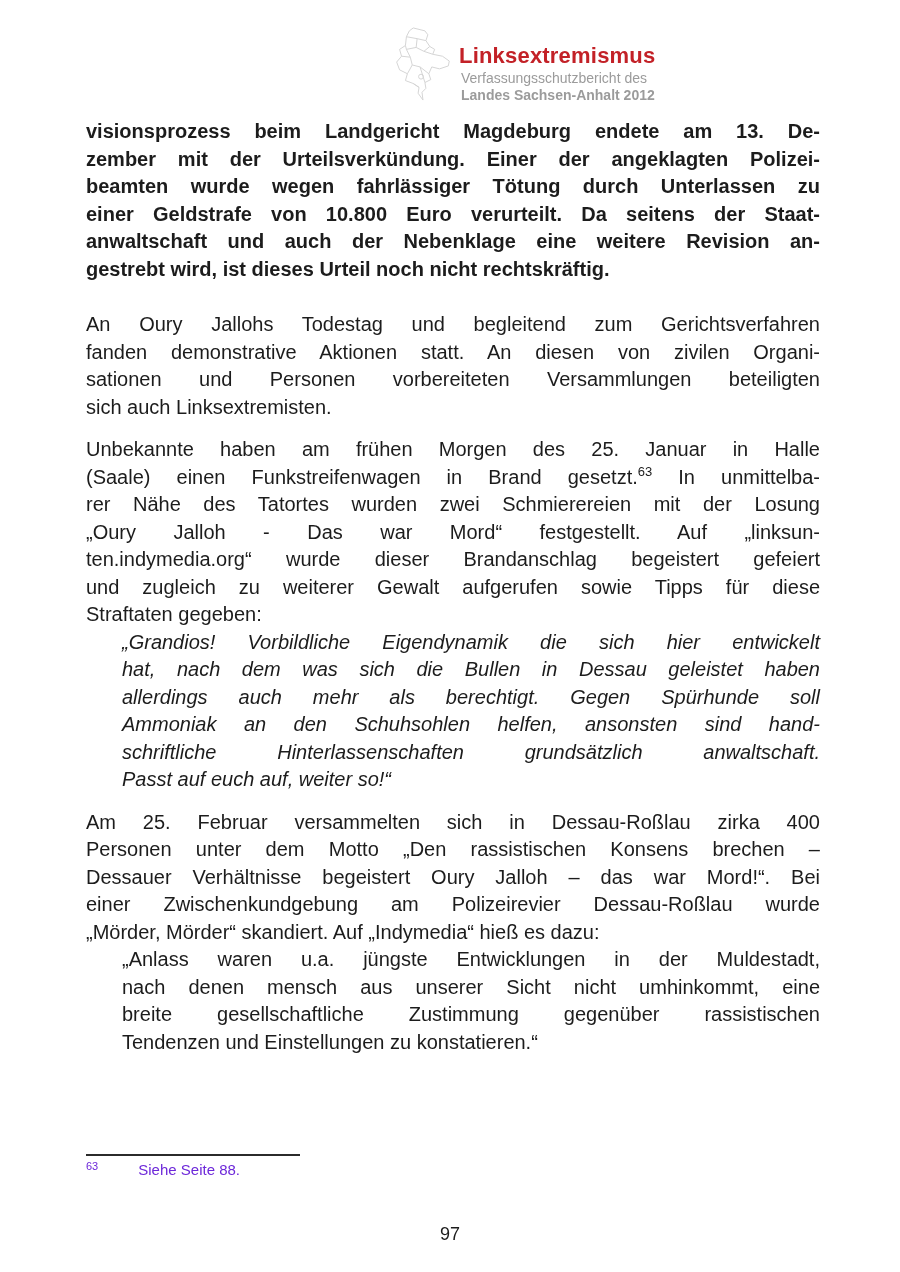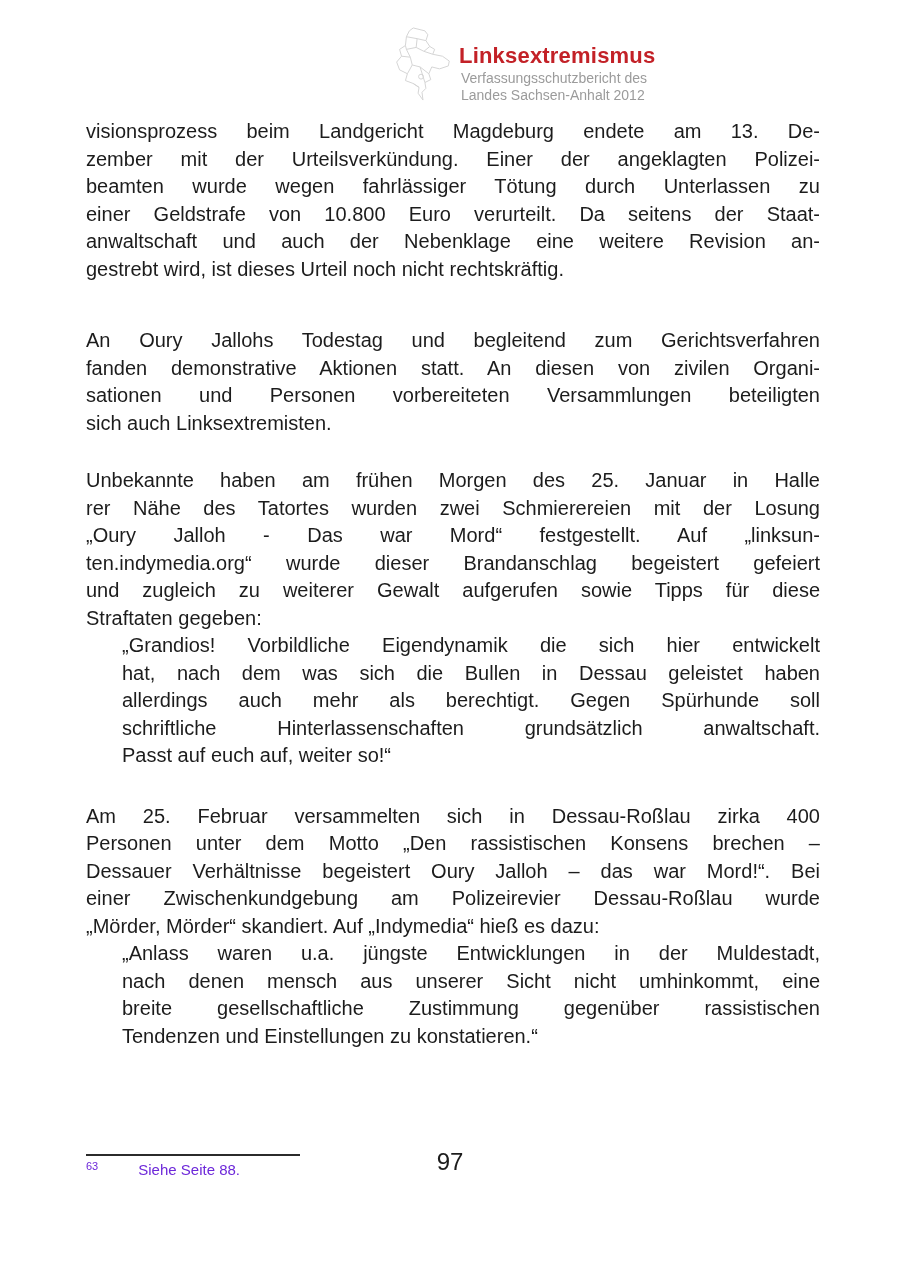--- a/index.html
+++ b/index.html
@@ -8,45 +8,45 @@
     font-family:"Liberation Sans", sans-serif; color:#1c1c1c; overflow:hidden;
   }
   
   .header-map { position:absolute; left:392px; top:26px; width:60px; height:76px; }
   .header-title {
     position:absolute; left:459px; top:43px;
     font-size:22px; font-weight:bold; color:#c32127; letter-spacing:0.2px;
   }
   .header-sub { position:absolute; left:461px; font-size:14px; color:#9b9b9b; }
   .sub1 { top:70px; }
-  .sub2 { top:87px; }
+  .sub2 { top:87px;font-weight:bold; }
   
   .main {
     position:absolute; left:86px; top:118px; width:734px;
     font-size:20px; line-height:27.5px;
   }
   .line { text-align:justify; text-align-last:justify; }
   .line.last { text-align-last:left; }
   .quote { margin-left:36px; }
-  .mb28 { margin-bottom:44px; }
-  .mb30 { margin-bottom:30px; }
-  .mb33 { margin-bottom:33px; }
+  .mb28 { margin-bottom:28px;font-weight:bold; }
+  .mb30 { margin-bottom:15px; }
+  .mb33 { margin-bottom:15px;font-style:italic; }
   sup.fnref { font-size:13px; line-height:0; }
   
   .footnote-rule {
     position:absolute; left:86px; top:1154px; width:214px;
     border-top:2px solid #2b2b2b;
   }
   .footnote { position:absolute; left:86px; top:1161px; font-size:15px; color:#6d28d9; }
   .footnote sup { font-size:11px; vertical-align:top; line-height:1; }
   .footnote .fn-text { margin-left:40px; }
   
   .page-number {
-    position:absolute; left:0; right:0; top:1148px;
-    text-align:center; font-size:24px; color:#1c1c1c;
+    position:absolute; left:0; right:0; top:1224px;
+    text-align:center; font-size:18px; color:#1c1c1c;
   }
 </style>
 </head>
 <body>
 
 <div class="page">
 
   <svg class="header-map" viewBox="0 0 60 78" fill="none" stroke="#d4d4d4" stroke-width="1" stroke-linejoin="round">
     <path d="M21,2 L33,5 L36,9 L34,15 L38,21 L43,24 L41,29 L51,31 L58,36 L57,41 L48,44 L40,42 L37,49 L39,55 L33,58 L34,64 L30,68 L31,76 L26,69 L27,63 L21,59 L13,56 L15,49 L7,45 L4,37 L9,31 L7,24 L13,20 L14,11 L17,5 Z"></path>
     <path d="M14,11 L25,13 L34,15"></path>
@@ -77,31 +77,33 @@
 
     <div class="para mb30">
       <div class="line">An Oury Jallohs Todestag und begleitend zum Gerichtsverfahren</div>
       <div class="line">fanden demonstrative Aktionen statt. An diesen von zivilen Organi-</div>
       <div class="line">sationen und Personen vorbereiteten Versammlungen beteiligten</div>
       <div class="line last">sich auch Linksextremisten.</div>
     </div>
 
     <div class="para">
       <div class="line">Unbekannte haben am frühen Morgen des 25. Januar in Halle</div>
+      <div class="line"><span>(Saale) einen Funkstreifenwagen in Brand gesetzt.</span><sup class="fnref">63</sup> <span>In unmittelba-</span></div>
       <div class="line">rer Nähe des Tatortes wurden zwei Schmierereien mit der Losung</div>
       <div class="line">„Oury Jalloh - Das war Mord“ festgestellt. Auf „linksun-</div>
       <div class="line">ten.indymedia.org“ wurde dieser Brandanschlag begeistert gefeiert</div>
       <div class="line">und zugleich zu weiterer Gewalt aufgerufen sowie Tipps für diese</div>
       <div class="line last">Straftaten gegeben:</div>
     </div>
 
     <div class="para quote mb33">
       <div class="line">„Grandios! Vorbildliche Eigendynamik die sich hier entwickelt</div>
       <div class="line">hat, nach dem was sich die Bullen in Dessau geleistet haben</div>
       <div class="line">allerdings auch mehr als berechtigt. Gegen Spürhunde soll</div>
+      <div class="line">Ammoniak an den Schuhsohlen helfen, ansonsten sind hand-</div>
       <div class="line">schriftliche Hinterlassenschaften grundsätzlich anwaltschaft.</div>
       <div class="line last">Passt auf euch auf, weiter so!“</div>
     </div>
 
     <div class="para">
       <div class="line">Am 25. Februar versammelten sich in Dessau-Roßlau zirka 400</div>
       <div class="line">Personen unter dem Motto „Den rassistischen Konsens brechen –</div>
       <div class="line">Dessauer Verhältnisse begeistert Oury Jalloh – das war Mord!“. Bei</div>
       <div class="line">einer Zwischenkundgebung am Polizeirevier Dessau-Roßlau wurde</div>
       <div class="line last">„Mörder, Mörder“ skandiert. Auf „Indymedia“ hieß es dazu:</div>

